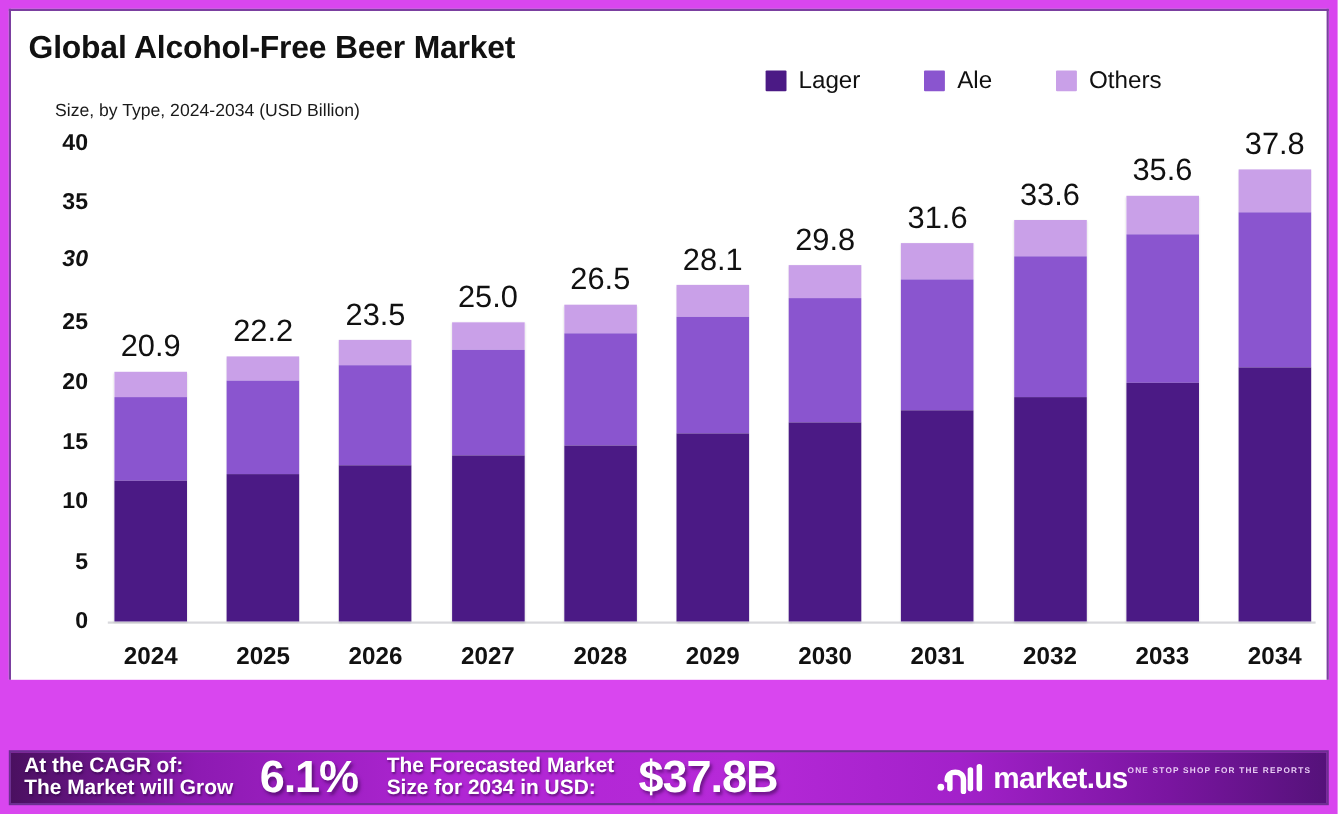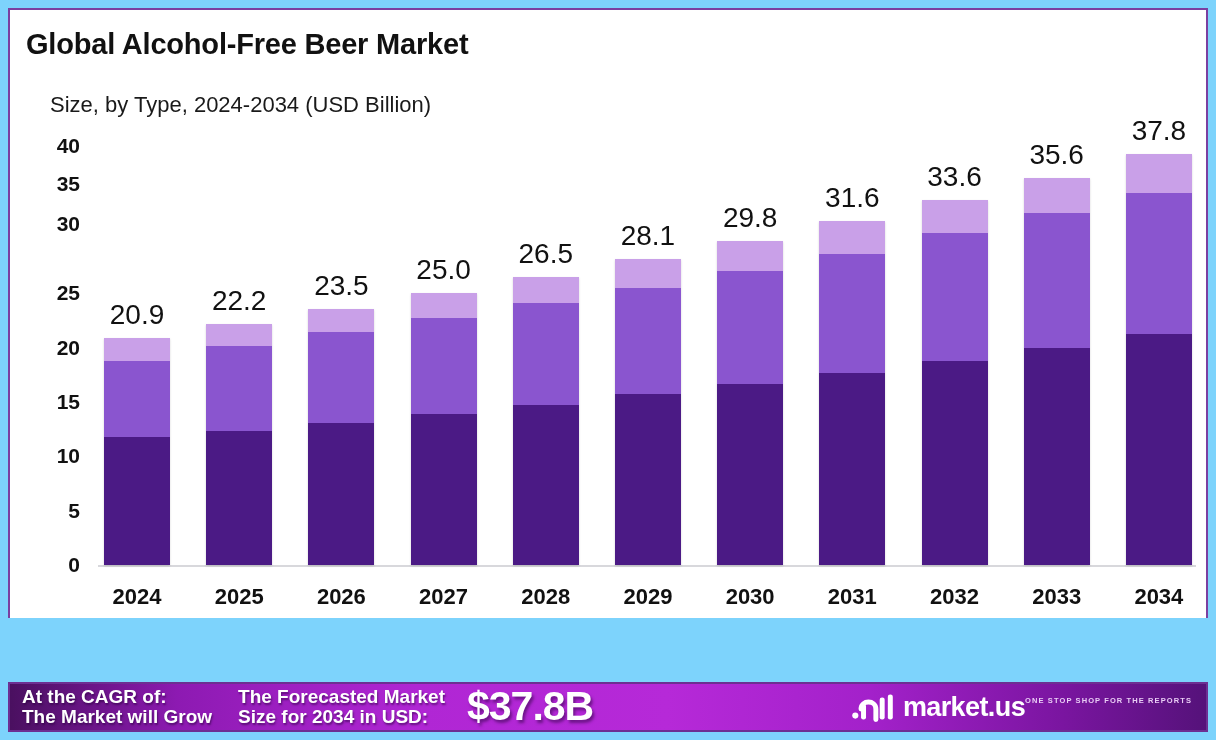--- a/index.html
+++ b/index.html
@@ -3,37 +3,37 @@
 <meta charset="utf-8">
 <style>
   html,body{margin:0;padding:0;}
   body{
     width:1216px;height:740px;background:#ffffff;
     font-family:"Liberation Sans", sans-serif;
     overflow:hidden;
   }
   .infographic{
     position:relative;width:1216px;height:740px;box-sizing:border-box;
-    padding:8px 8px 0 8px;background:#7dd3fc;
+    padding:8px 8px 0 8px;background:#d946ef;
   }
   .card{
     position:relative;width:1200px;height:610px;box-sizing:border-box;
     border:2px solid #7b3fa0;border-bottom:none;background:#ffffff;
     overflow:hidden;
   }
   
   .head{position:absolute;left:0;top:0;width:100%;height:120px;}
   .title{
     position:absolute;left:16px;top:18px;
     font-size:29px;font-weight:bold;color:#111111;letter-spacing:-0.2px;
     white-space:nowrap;
   }
   .subtitle{
     position:absolute;left:40px;top:82px;
-    font-size:22px;color:#1a1a1a;white-space:nowrap;
+    font-size:16px;color:#1a1a1a;white-space:nowrap;
   }
   .legend{
     position:absolute;right:150px;top:50px;
     display:flex;align-items:center;gap:58px;
   }
   .lg-item{display:flex;align-items:center;gap:11px;}
   .lg-swatch{width:19px;height:19px;display:block;border-radius:1px;}
   .lg-label{font-size:22px;color:#111111;white-space:nowrap;}
 
   
@@ -114,33 +114,47 @@
 </head>
 <body>
 
 <div class="infographic">
 
   <div class="card">
 
     <div class="head">
       <div class="title">Global Alcohol-Free Beer Market</div>
       <div class="subtitle">Size, by Type, 2024-2034 (USD Billion)</div>
+      <div class="legend" id="legend">
+          <div class="lg-item">
+            <span class="lg-swatch" style="background: rgb(75, 26, 133);"></span>
+            <span class="lg-label">Lager</span>
+          </div>
+          <div class="lg-item">
+            <span class="lg-swatch" style="background: rgb(138, 85, 207);"></span>
+            <span class="lg-label">Ale</span>
+          </div>
+          <div class="lg-item">
+            <span class="lg-swatch" style="background: rgb(201, 160, 232);"></span>
+            <span class="lg-label">Others</span>
+          </div>
+        </div>
     </div>
 
     <div class="plot">
       <div class="yaxis" id="yaxis">
           <div class="ytick" style="top: 435px;">0</div>
           <div class="ytick" style="top: 380.625px;">5</div>
           <div class="ytick" style="top: 326.25px;">10</div>
           <div class="ytick" style="top: 271.875px;">15</div>
           <div class="ytick" style="top: 217.5px;">20</div>
           <div class="ytick" style="top: 163.125px;">25</div>
-          <div class="ytick" style="top: 94px;">30</div>
+          <div class="ytick" style="top: 106px; font-style: italic;">30</div>
           <div class="ytick" style="top: 54.375px;">35</div>
-          <div class="ytick" style="top: 16px; margin-left: 16px;">40</div>
+          <div class="ytick" style="top: 0px; margin-left: 16px;">40</div>
         </div>
       <div class="baseline"></div>
       <div class="bars" id="bars">
           <div class="barcol">
             <div class="bar-total" style="bottom: 234.287px;">20.9</div>
             <div class="bar" style="height: 227.287px;">
               <div class="seg" style="height: 22.8375px; background: rgb(201, 160, 232);"></div>
               <div class="seg" style="height: 76.125px; background: rgb(138, 85, 207);"></div>
               <div class="seg" style="height: 128.325px; background: rgb(75, 26, 133);"></div>
             </div>
@@ -244,20 +258,21 @@
   </div>
 
   <div class="footer">
     <div class="fbar">
 
       <div class="f-txt f-label f-a">
         <div>At the CAGR of:</div>
         <div>The Market will Grow</div>
       </div>
 
+      <div class="f-txt f-big f-b">6.1%</div>
 
       <div class="f-txt f-label f-c">
         <div>The Forecasted Market</div>
         <div>Size for 2034 in USD:</div>
       </div>
 
       <div class="f-txt f-big f-d">$37.8B</div>
 
       <div class="logo">
         <svg class="logo-mark" viewBox="0 0 46 32">

